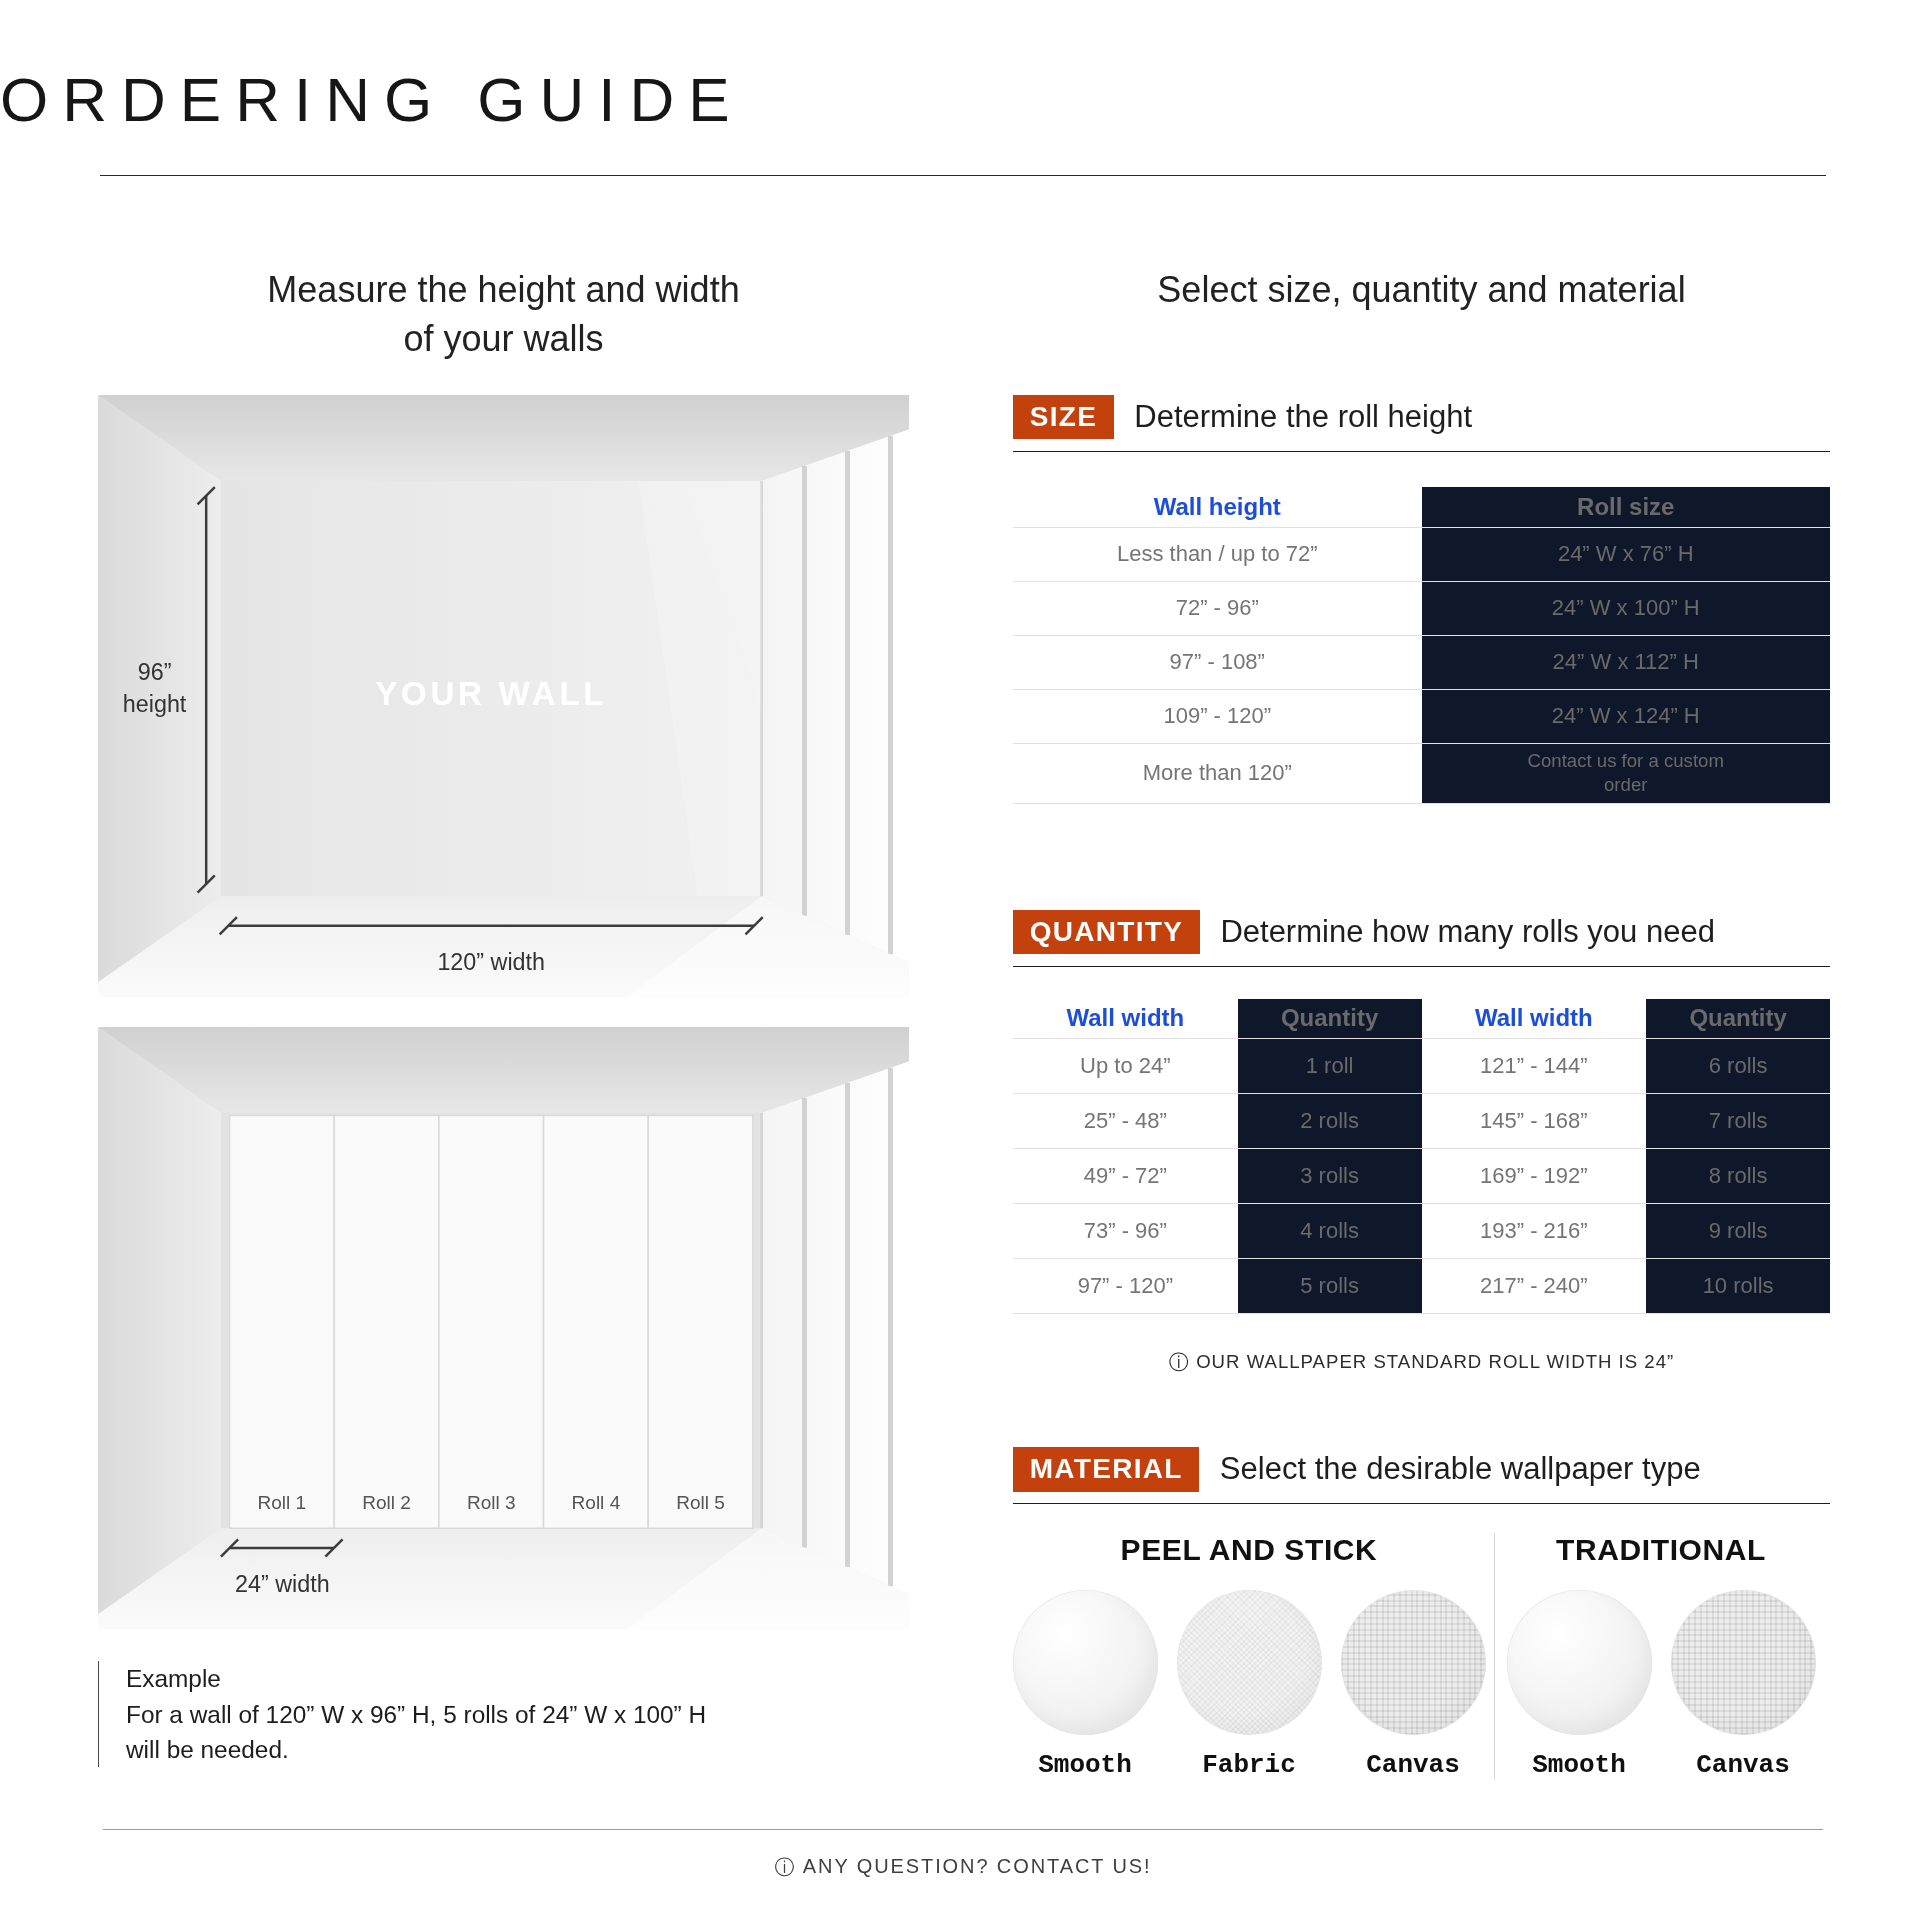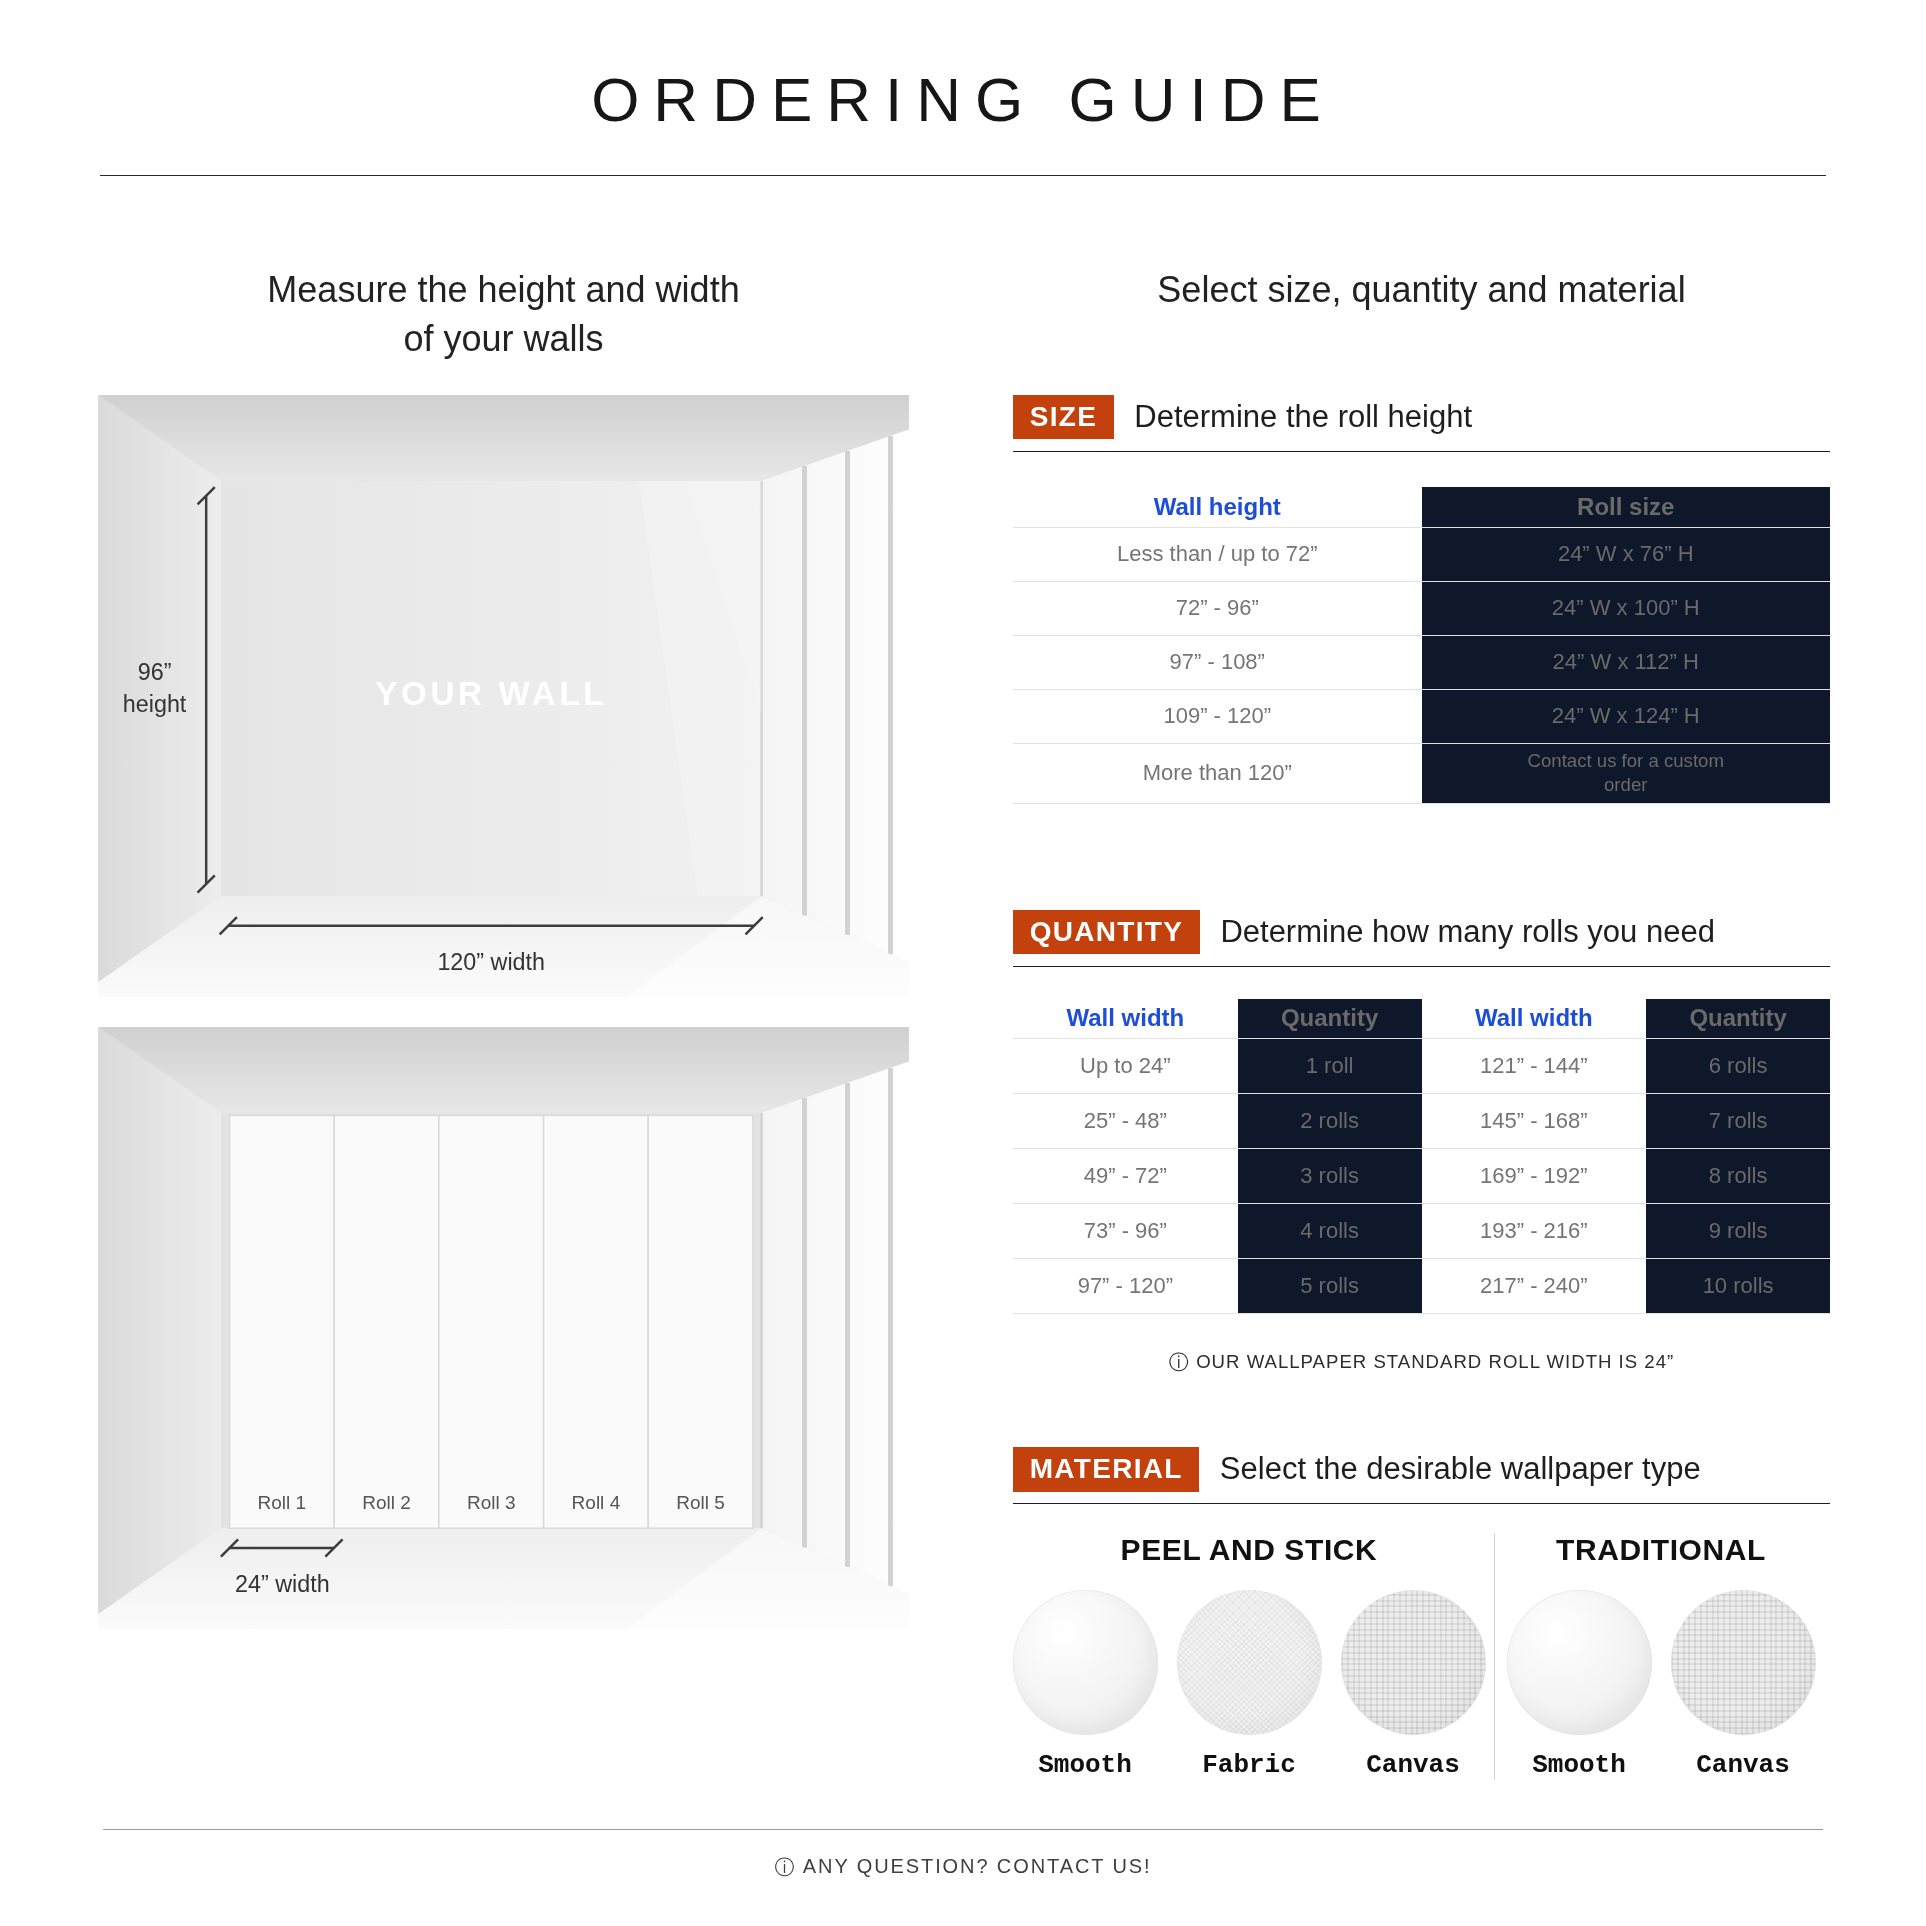--- a/index.html
+++ b/index.html
@@ -4,21 +4,21 @@
 <style>
   * { box-sizing: border-box; margin: 0; padding: 0; }
   html, body { background: #ffffff; }
   body {
     width: 1926px; height: 1926px; position: relative; overflow: hidden;
     font-family: "Liberation Sans", sans-serif; color: #1c1c1c;
   }
   svg { font-family: "Liberation Sans", sans-serif; display: block; }
 
   .page-title {
-    padding-top: 64px; text-align: center;
+    padding-top: 64px; 
     font-size: 62px; font-weight: 500; letter-spacing: 14px; color: #161616;
   }
   .title-rule { border: none; border-top: 1.3px solid #2a2a2a; margin: 40px 100px 0; }
 
   .columns { display: flex; padding-left: 98px; margin-top: 90px; }
   .col-left  { width: 811px; }
   .col-right { width: 817px; margin-left: 104px; }
 
   .col-heading {
     text-align: center; font-size: 36px; line-height: 1.35; font-weight: 500; color: #222;
@@ -210,20 +210,25 @@
       <text x="490.4" y="392" text-anchor="middle" font-size="15.5" fill="#555555">Roll 5</text>
 
       <g stroke="#3c3c3c" stroke-width="2">
         <line x1="107" y1="424" x2="192" y2="424"></line>
         <line x1="100" y1="431" x2="114" y2="417"></line>
         <line x1="185" y1="431" x2="199" y2="417"></line>
       </g>
       <text x="150" y="460" text-anchor="middle" font-size="19" fill="#333333">24” width</text>
     </svg>
 
+    <div class="example">
+      <div>Example</div>
+      <div>For a wall of 120” W x 96” H, 5 rolls of 24” W x 100” H</div>
+      <div>will be needed.</div>
+    </div>
   </div>
 
   <div class="col-right">
     <div class="col-heading">Select size, quantity and material</div>
 
     <div class="section size-section">
       <div class="section-head">
         <span class="badge">SIZE</span>
         <span class="section-sub">Determine the roll height</span>
       </div>

